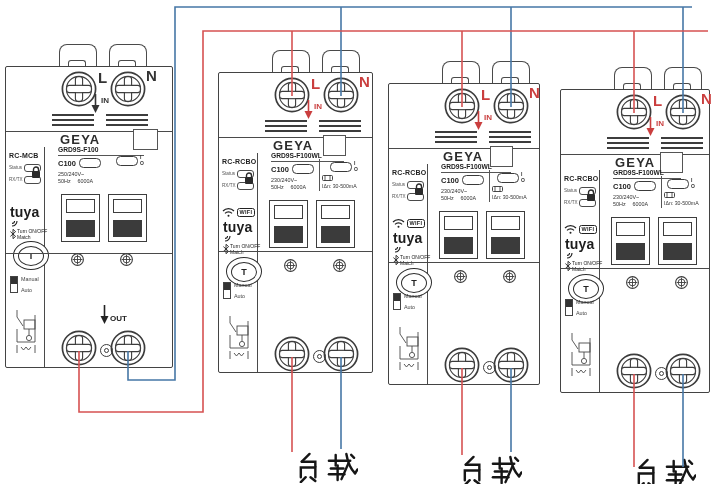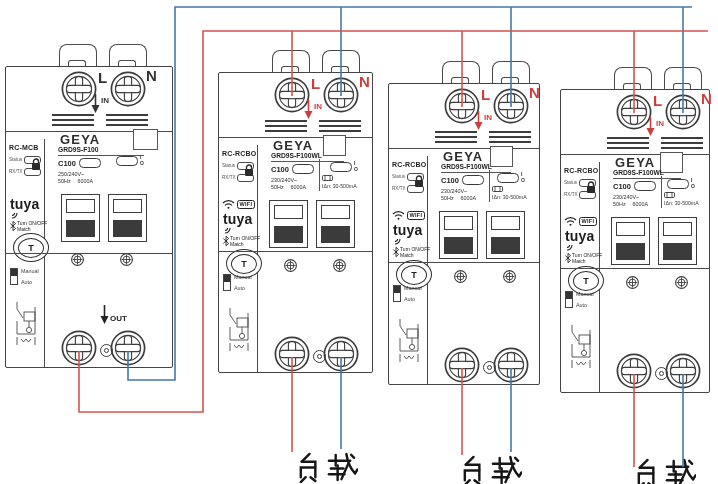--- a/index.html
+++ b/index.html
@@ -39,21 +39,21 @@
   .outarrow span{font-size:8px;font-weight:700;margin-top:9px}
   .vents{position:absolute;top:47px;width:42px}
   .v1{left:46px}.v2{left:100px}
   .vents i{display:block;height:2.4px;background:#3d3d3d;margin-bottom:2.6px}
 
   
   .hline{position:absolute;left:0;right:0;height:0;border-top:1.3px solid #4a4a4a}
   .h1{top:64px}.h2{top:178px}
   .mcb .h2{top:186px}
   .winrect{position:absolute;right:26px;top:62px;width:21px;height:19px;border:1.3px solid #555;background:#fff}
-  .leftcol{position:absolute;left:0;top:72px;bottom:0;width:var(--lc);
+  .leftcol{position:absolute;left:0;top:80px;bottom:0;width:var(--lc);
     border-right:1.3px solid #4a4a4a}
   .rcname{position:absolute;left:3px;top:5px;font-size:7px;font-weight:700;letter-spacing:.2px;white-space:nowrap}
   .ledrow{position:absolute;left:3px;display:flex;align-items:center;gap:2px}
   .lr1{top:17px}.lr2{top:29px}
   .ledrow span{font-size:4.6px;color:#555;width:13px}
   .pill{display:inline-block;width:15px;height:5.5px;border:1px solid #4a4a4a;border-radius:3px;background:#fff}
   .lock{position:absolute;right:3px;top:19px}
   .wifirow{position:absolute;left:3px;top:54px;display:flex;align-items:center;gap:1.5px}
   .wifipill{font-size:5.5px;font-weight:800;border:1.1px solid #222;border-radius:2.5px;
     padding:.5px 2px;letter-spacing:.3px}

